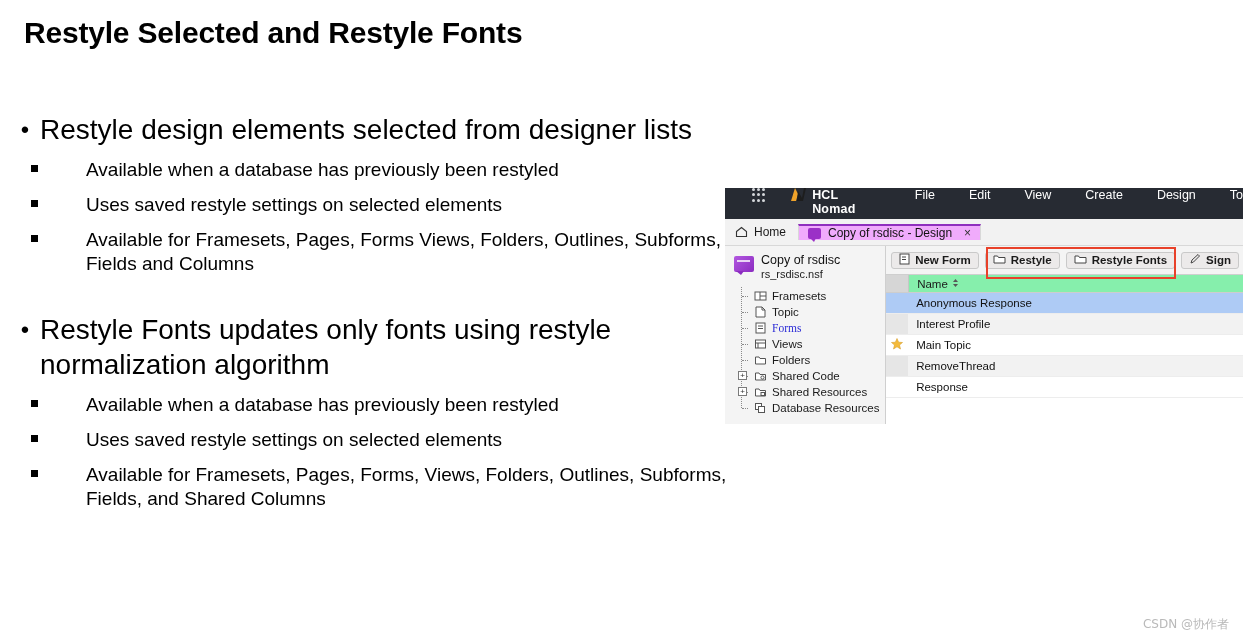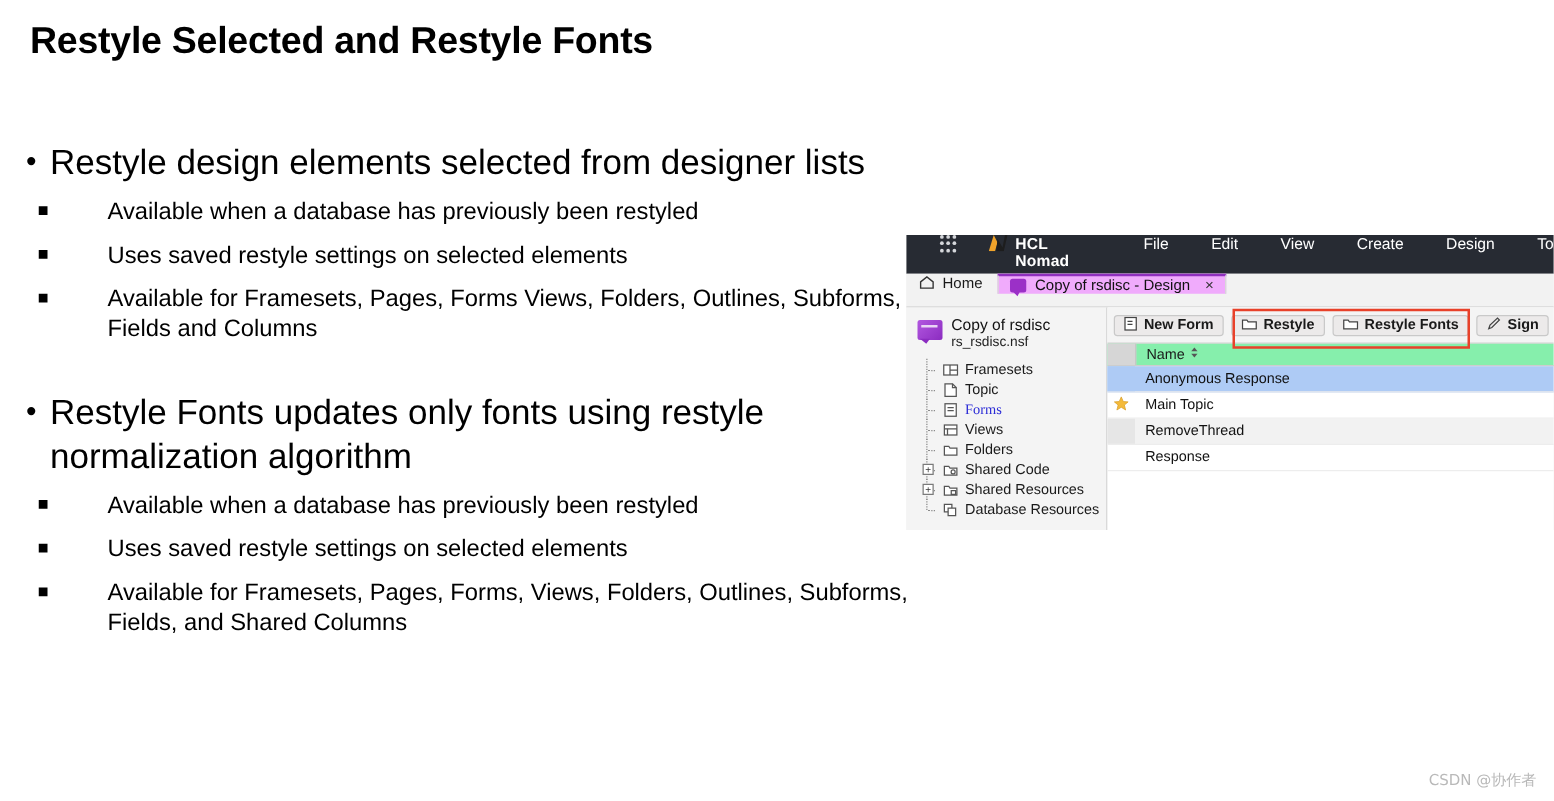--- a/index.html
+++ b/index.html
@@ -117,21 +117,21 @@
   .brand { font-weight: bold; letter-spacing: .2px; }
   .menu { display: flex; align-items: center; }
   .menu .mi { margin-left: 34px; white-space: nowrap; }
 
   
   .tabstrip {
     height: 26px;
     background: #f2f2f2;
     border-bottom: 1px solid #d8d8d8;
     display: flex;
-    align-items: flex-start;
+    align-items: center;
   }
   .home-tab {
     display: flex; align-items: center;
     padding: 0 12px 0 10px;
     font-size: 12px; color: #1a1a1a;
   }
   .home-tab .glyph { margin-right: 6px; display: inline-flex; }
   .doc-tab {
     display: flex; align-items: center;
     padding: 0 9px;
@@ -521,20 +521,24 @@
               <polygon points="3.5,9 6,6 1,6" fill="#555"></polygon>
             </svg>
           </span>
         </span>
       </div>
 
       <div class="lrow sel">
         <span class="gutter"></span>
         <span class="lcell">Anonymous Response</span>
       </div>
+      <div class="lrow alt">
+        <span class="gutter"></span>
+        <span class="lcell">Interest Profile</span>
+      </div>
       <div class="lrow">
         <span class="gutter">
           <span>
             <svg width="12" height="12" viewBox="0 0 12 12">
               <polygon points="6,0.5 7.6,4.2 11.5,4.5 8.5,7 9.5,11 6,8.8 2.5,11 3.5,7 0.5,4.5 4.4,4.2" fill="#f4ba3a" stroke="#d9a02c" stroke-width="0.6"></polygon>
             </svg>
           </span>
         </span>
         <span class="lcell">Main Topic</span>
       </div>

